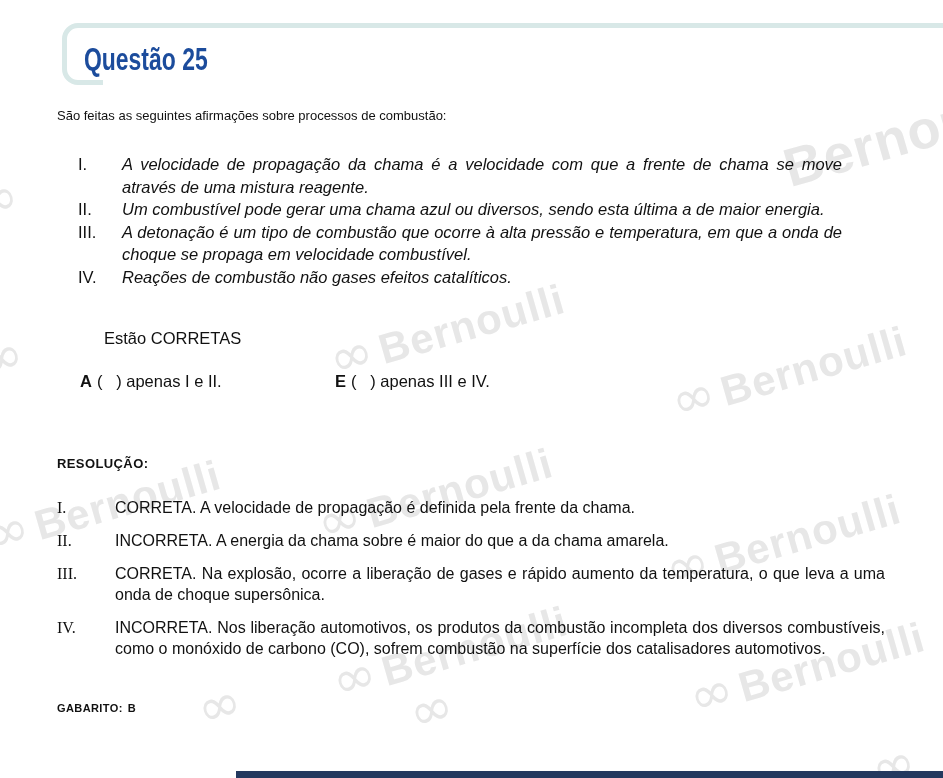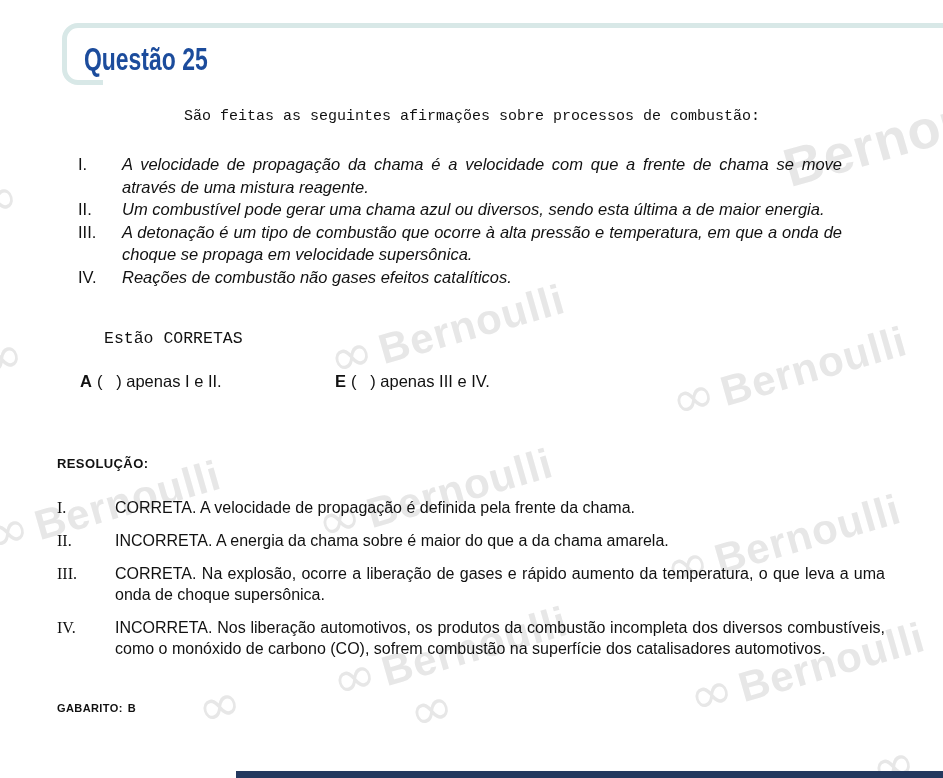--- a/index.html
+++ b/index.html
@@ -49,31 +49,31 @@
   }
   .q-title{
     position:absolute;left:84px;top:42px;z-index:2;
     font-size:31px;font-weight:bold;color:#1c4c9c;
     transform:scaleX(0.74);transform-origin:left top;
     white-space:nowrap;letter-spacing:0px;
   }
   
   .intro{
     position:absolute;left:57px;top:108px;width:830px;z-index:1;
-    font-size:15px;text-align:center;font-family:Liberation Mono, monospace;
+    font-size:13px;text-align:left;
   }
   .statements{
     position:absolute;left:78px;top:153px;width:764px;z-index:1;
     font-size:16.5px;line-height:22.5px;
   }
   .statement{display:flex;}
   .st-num{width:44px;flex:0 0 44px;}
   .st-text{flex:1;text-align:justify;font-style:italic;}
   .prompt{
-    position:absolute;left:104px;top:329px;z-index:1;font-size:16.5px;font-family:Liberation Mono, monospace;
+    position:absolute;left:104px;top:329px;z-index:1;font-size:16.5px;
   }
   .options{
     position:absolute;left:80px;top:370px;z-index:1;display:flex;
     font-size:16.5px;line-height:23px;
   }
   .opt-col{display:flex;flex-direction:column;}
   .opt-col1{width:255px;}
   .opt-col2{width:260px;}
   .opt-letter{font-weight:bold;margin-right:5px;}
   
@@ -127,21 +127,21 @@
     <div class="statement">
       <span class="st-num">I.</span>
       <span class="st-text">A velocidade de propagação da chama é a velocidade com que a frente de chama se move através de uma mistura reagente.</span>
     </div>
     <div class="statement">
       <span class="st-num">II.</span>
       <span class="st-text">Um combustível pode gerar uma chama azul ou diversos, sendo esta última a de maior energia.</span>
     </div>
     <div class="statement">
       <span class="st-num">III.</span>
-      <span class="st-text">A detonação é um tipo de combustão que ocorre à alta pressão e temperatura, em que a onda de choque se propaga em velocidade supersônica.</span>
+      <span class="st-text">A detonação é um tipo de combustão que ocorre à alta pressão e temperatura, em que a onda de choque se propaga em velocidade combustível.</span>
     </div>
     <div class="statement">
       <span class="st-num">IV.</span>
       <span class="st-text">Reações de combustão não gases efeitos catalíticos.</span>
     </div>
   </div>
 
   <div class="prompt">Estão CORRETAS</div>
 
   <div class="options">

